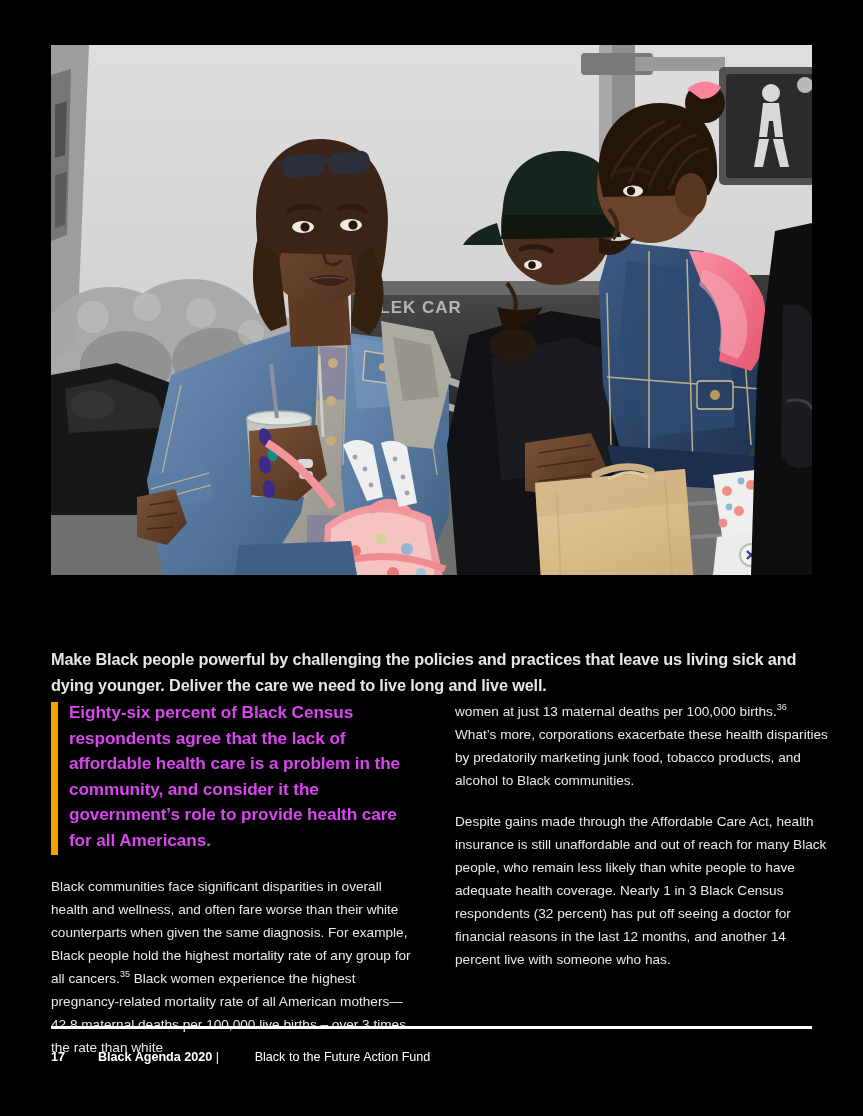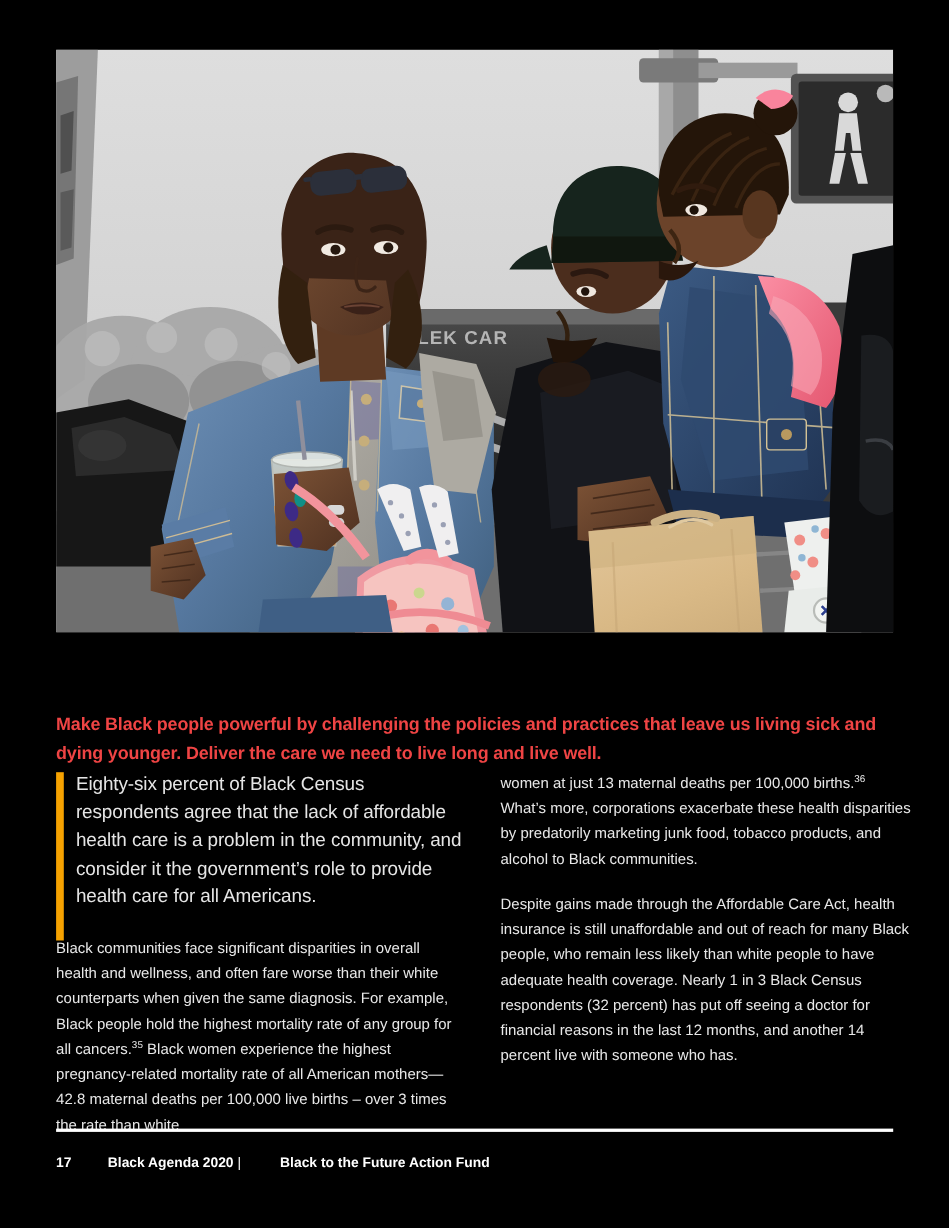--- a/index.html
+++ b/index.html
@@ -46,21 +46,21 @@
   }
 
   
   .section-subtitle {
     position: absolute;
     left: 51px; top: 632px;
     width: 765px;
     font-size: 16.3px;
     font-weight: 700;
     line-height: 26px;
-    color: #ef4444;
+    color: #e5e5e5;
     letter-spacing: -0.15px;
   }
 
   
   .col-left {
     position: absolute;
     left: 51px; top: 700px;
     width: 369px;
   }
   .col-right {
@@ -76,23 +76,23 @@
     margin-bottom: 22px;
   }
   .pullquote-bar {
     position: absolute;
     left: 0; top: 2px;
     width: 7px; height: 153px;
     background: #f6a200;
   }
   .pullquote-text {
     font-size: 17.2px;
-    font-weight: 400;
+    font-weight: 700;
     line-height: 25.5px;
-    color: #e5e5e5;
+    color: #d946ef;
     letter-spacing: -0.1px;
   }
 
   p.body {
     font-size: 13.6px;
     line-height: 23px;
     color: #e8e8e8;
     margin: 0 0 18px 0;
     letter-spacing: 0.01px;
     font-weight: 400;
@@ -120,21 +120,21 @@
     color: #ffffff;
     white-space: nowrap;
   }
   .footer .page-num {
     font-weight: 700;
     display: inline-block;
     width: 47px;
   }
   .footer .pub-name { font-weight: 700; }
   .footer .divider { font-weight: 400; color: #ffffff; }
-  .footer .org-name { font-weight: 700; padding-left: 32px; }
+  .footer .org-name { font-weight: 400; padding-left: 32px; }
 </style>
 </head>
 <body>
 
 <div class="page">
 
   <div class="photo-frame">
     <svg class="photo-svg" viewBox="0 0 761 530" preserveAspectRatio="xMidYMid slice">
       <defs>
         <linearGradient id="skyG" x1="0" y1="0" x2="0" y2="1">

